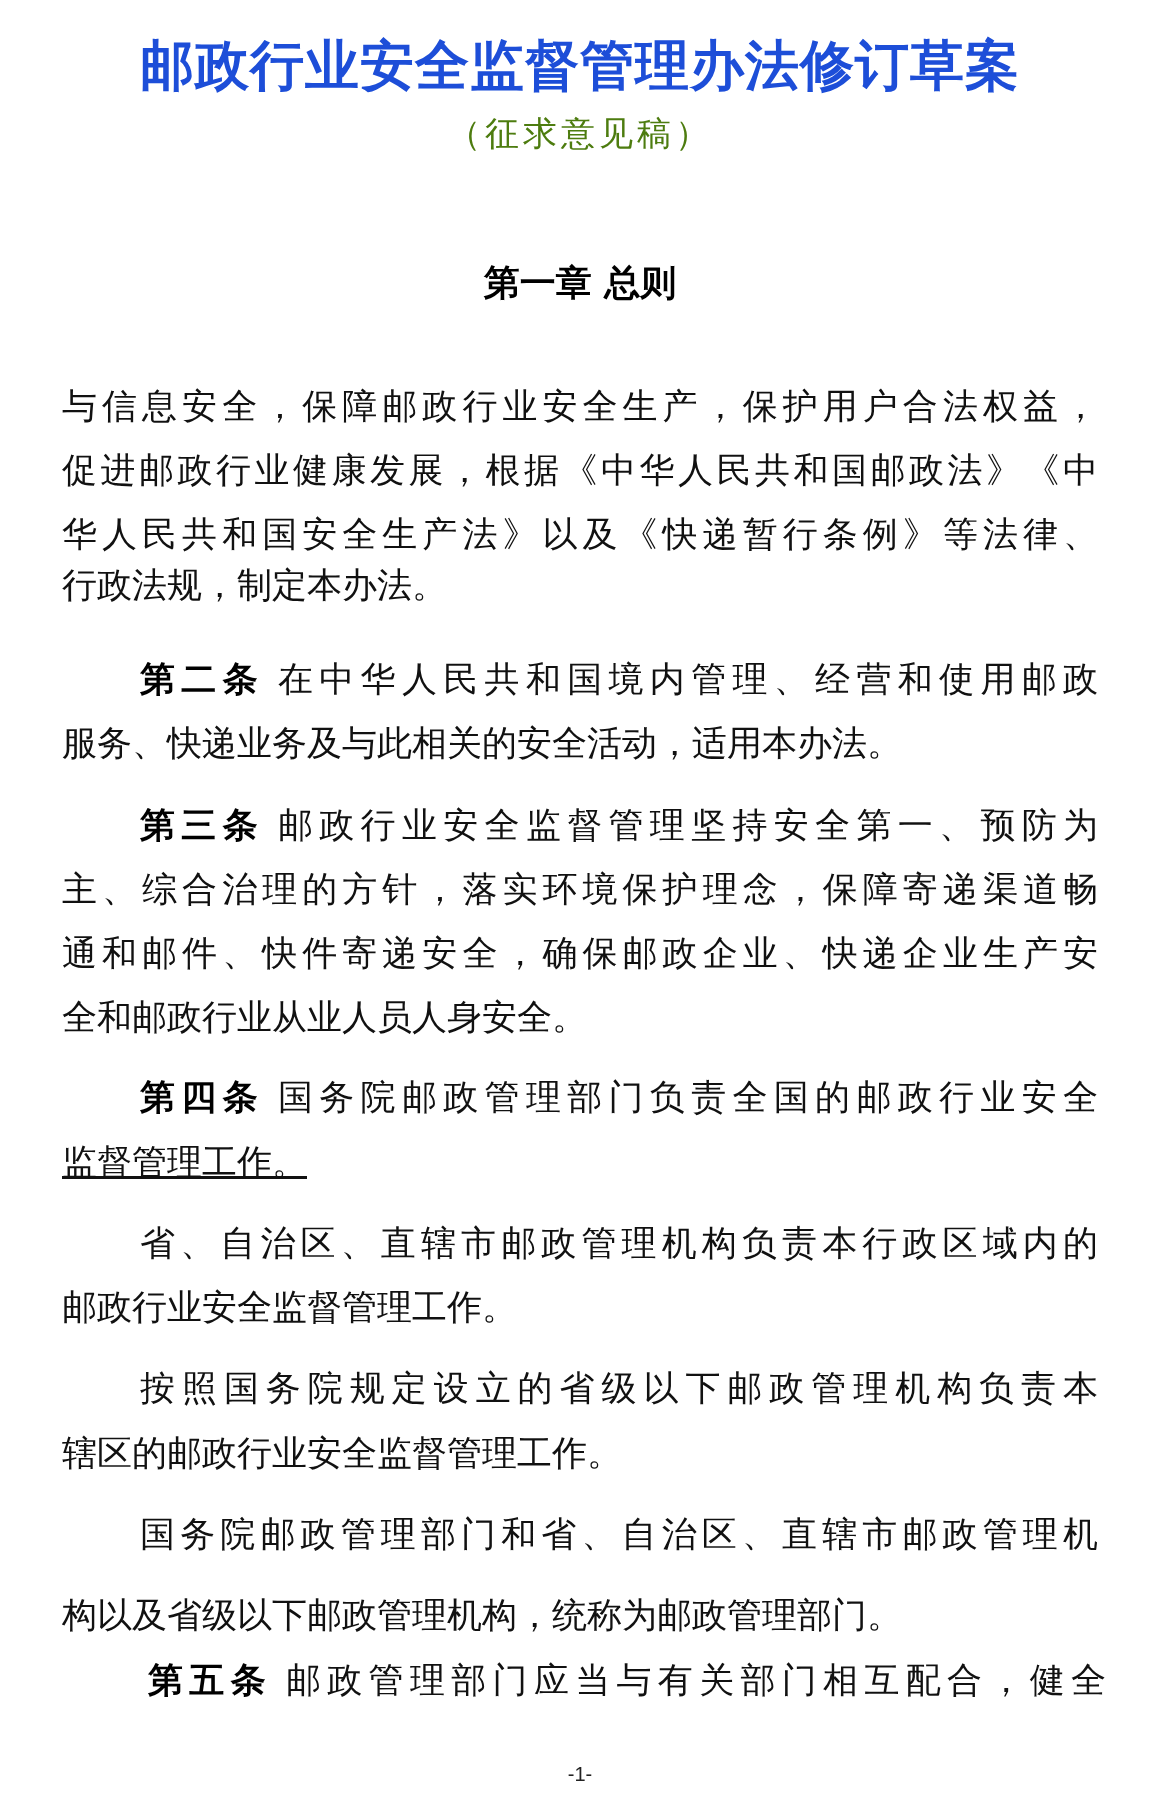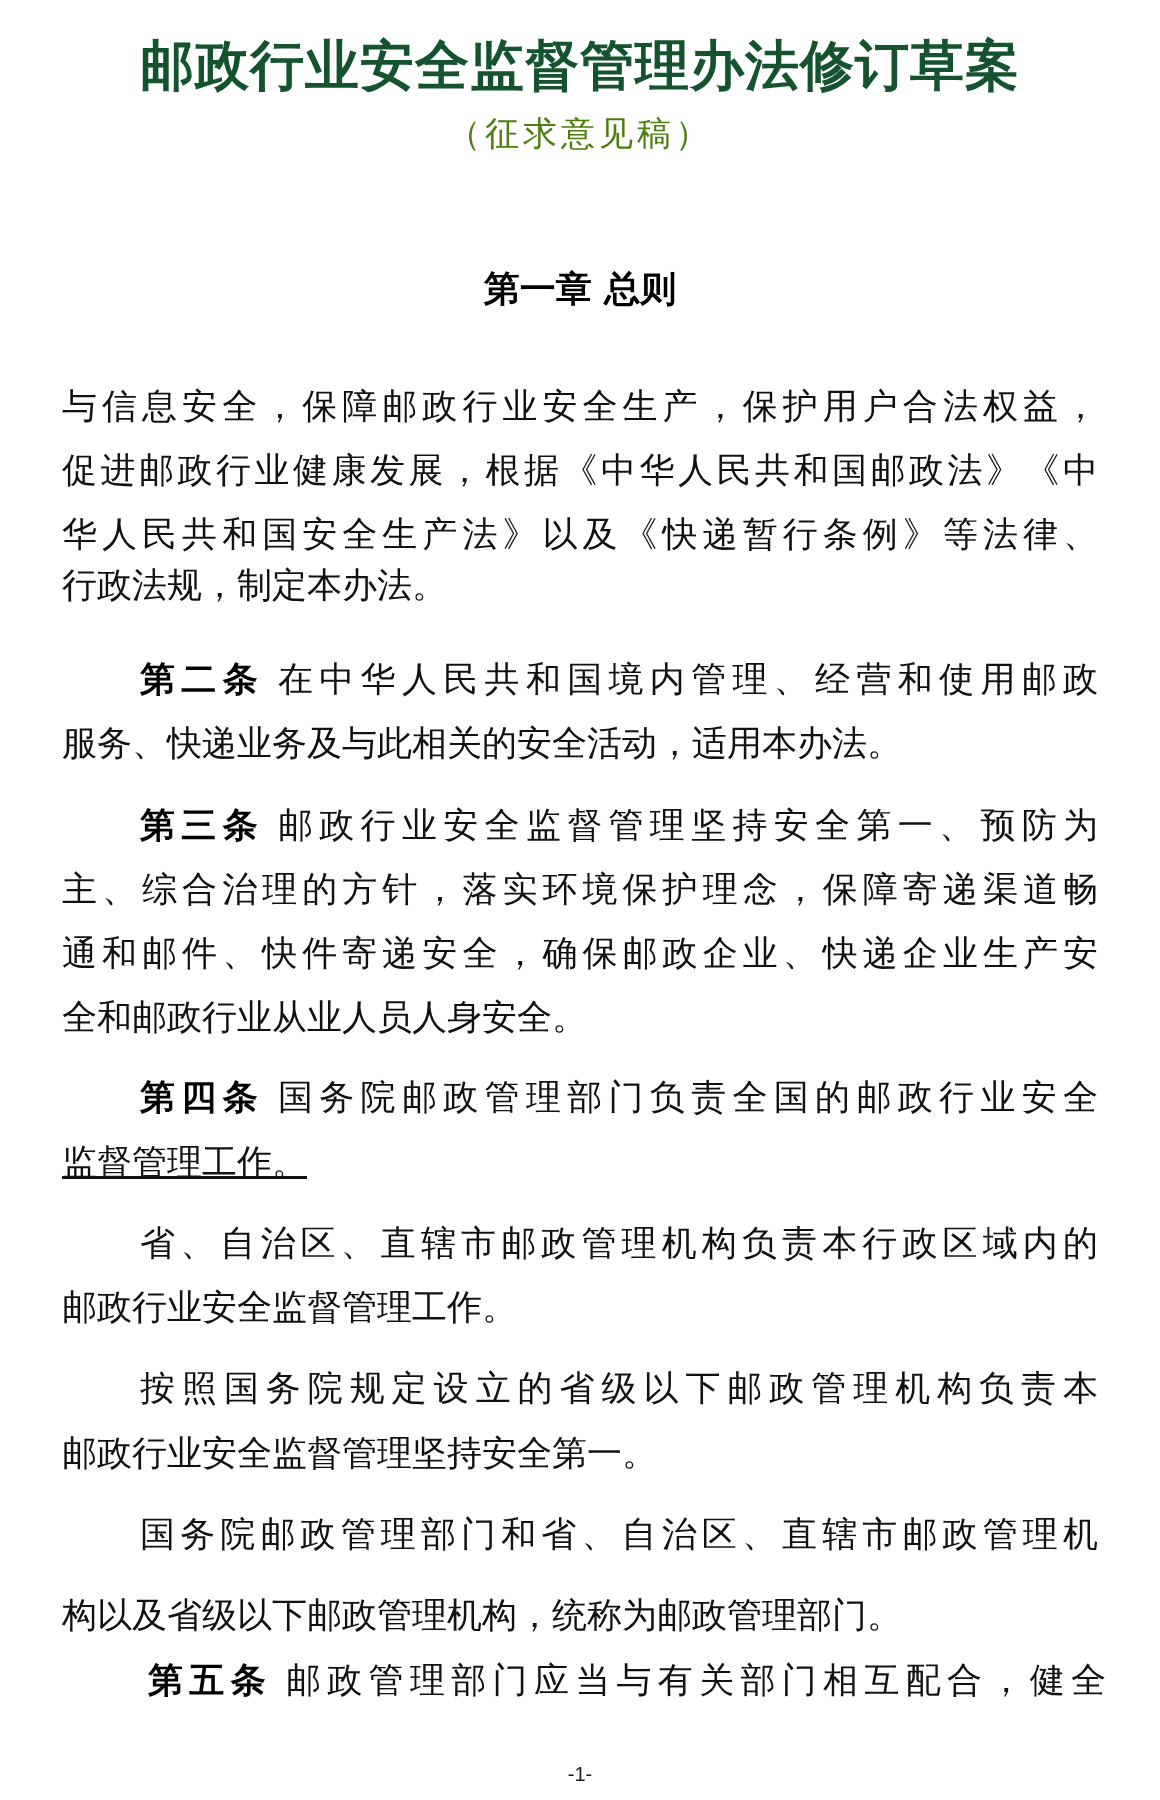--- a/index.html
+++ b/index.html
@@ -23,37 +23,37 @@
   }
   .title {
     position: absolute;
     left: 0; right: 0;
     top: 30px;
     text-align: center;
     font-size: 54px;
     font-weight: bold;
     letter-spacing: 1px;
     line-height: 70px;
-    color: #14532d;
+    color: #1d4ed8;
     font-family: "DejaVu Serif", "Liberation Serif", serif;
   }
   .subtitle {
     position: absolute;
     left: 0; right: 0;
     top: 110px;
     text-align: center;
     font-size: 34px;
     line-height: 46px;
     letter-spacing: 4px;
     color: #4d7c0f;
   }
   .chapter {
     position: absolute;
     left: 0; right: 0;
-    top: 264px;
+    top: 258px;
     text-align: center;
     font-size: 36px;
     font-weight: bold;
     line-height: 50px;
     font-family: "DejaVu Sans", "Liberation Sans", sans-serif;
     color: #000;
   }
   .line {
     position: absolute;
     left: 62px;
@@ -118,21 +118,21 @@
 
   <div class="line indent" style="top:1072px;">
     <span class="article-label">第四条</span><span>国务院邮政管理部门负责全国的邮政行业安全</span>
   </div>
   <div class="line last" style="top:1137px;text-decoration:underline;">监督管理工作。</div>
 
   <div class="line indent" style="top:1218px;">省、自治区、直辖市邮政管理机构负责本行政区域内的</div>
   <div class="line last" style="top:1282px;">邮政行业安全监督管理工作。</div>
 
   <div class="line indent" style="top:1363px;">按照国务院规定设立的省级以下邮政管理机构负责本</div>
-  <div class="line last" style="top:1428px;">邮政行业安全监督管理坚持安全第一。</div>
+  <div class="line last" style="top:1428px;">辖区的邮政行业安全监督管理工作。</div>
 
   <div class="line indent" style="top:1509px;">国务院邮政管理部门和省、自治区、直辖市邮政管理机</div>
   <div class="line last" style="top:1590px;">构以及省级以下邮政管理机构，统称为邮政管理部门。</div>
 
   <div class="line indent" style="top:1655px;margin-left:8px;">
     <span class="article-label">第五条</span><span>邮政管理部门应当与有关部门相互配合，健全</span>
   </div>
 
   <div class="page-number">-1-</div>
 

